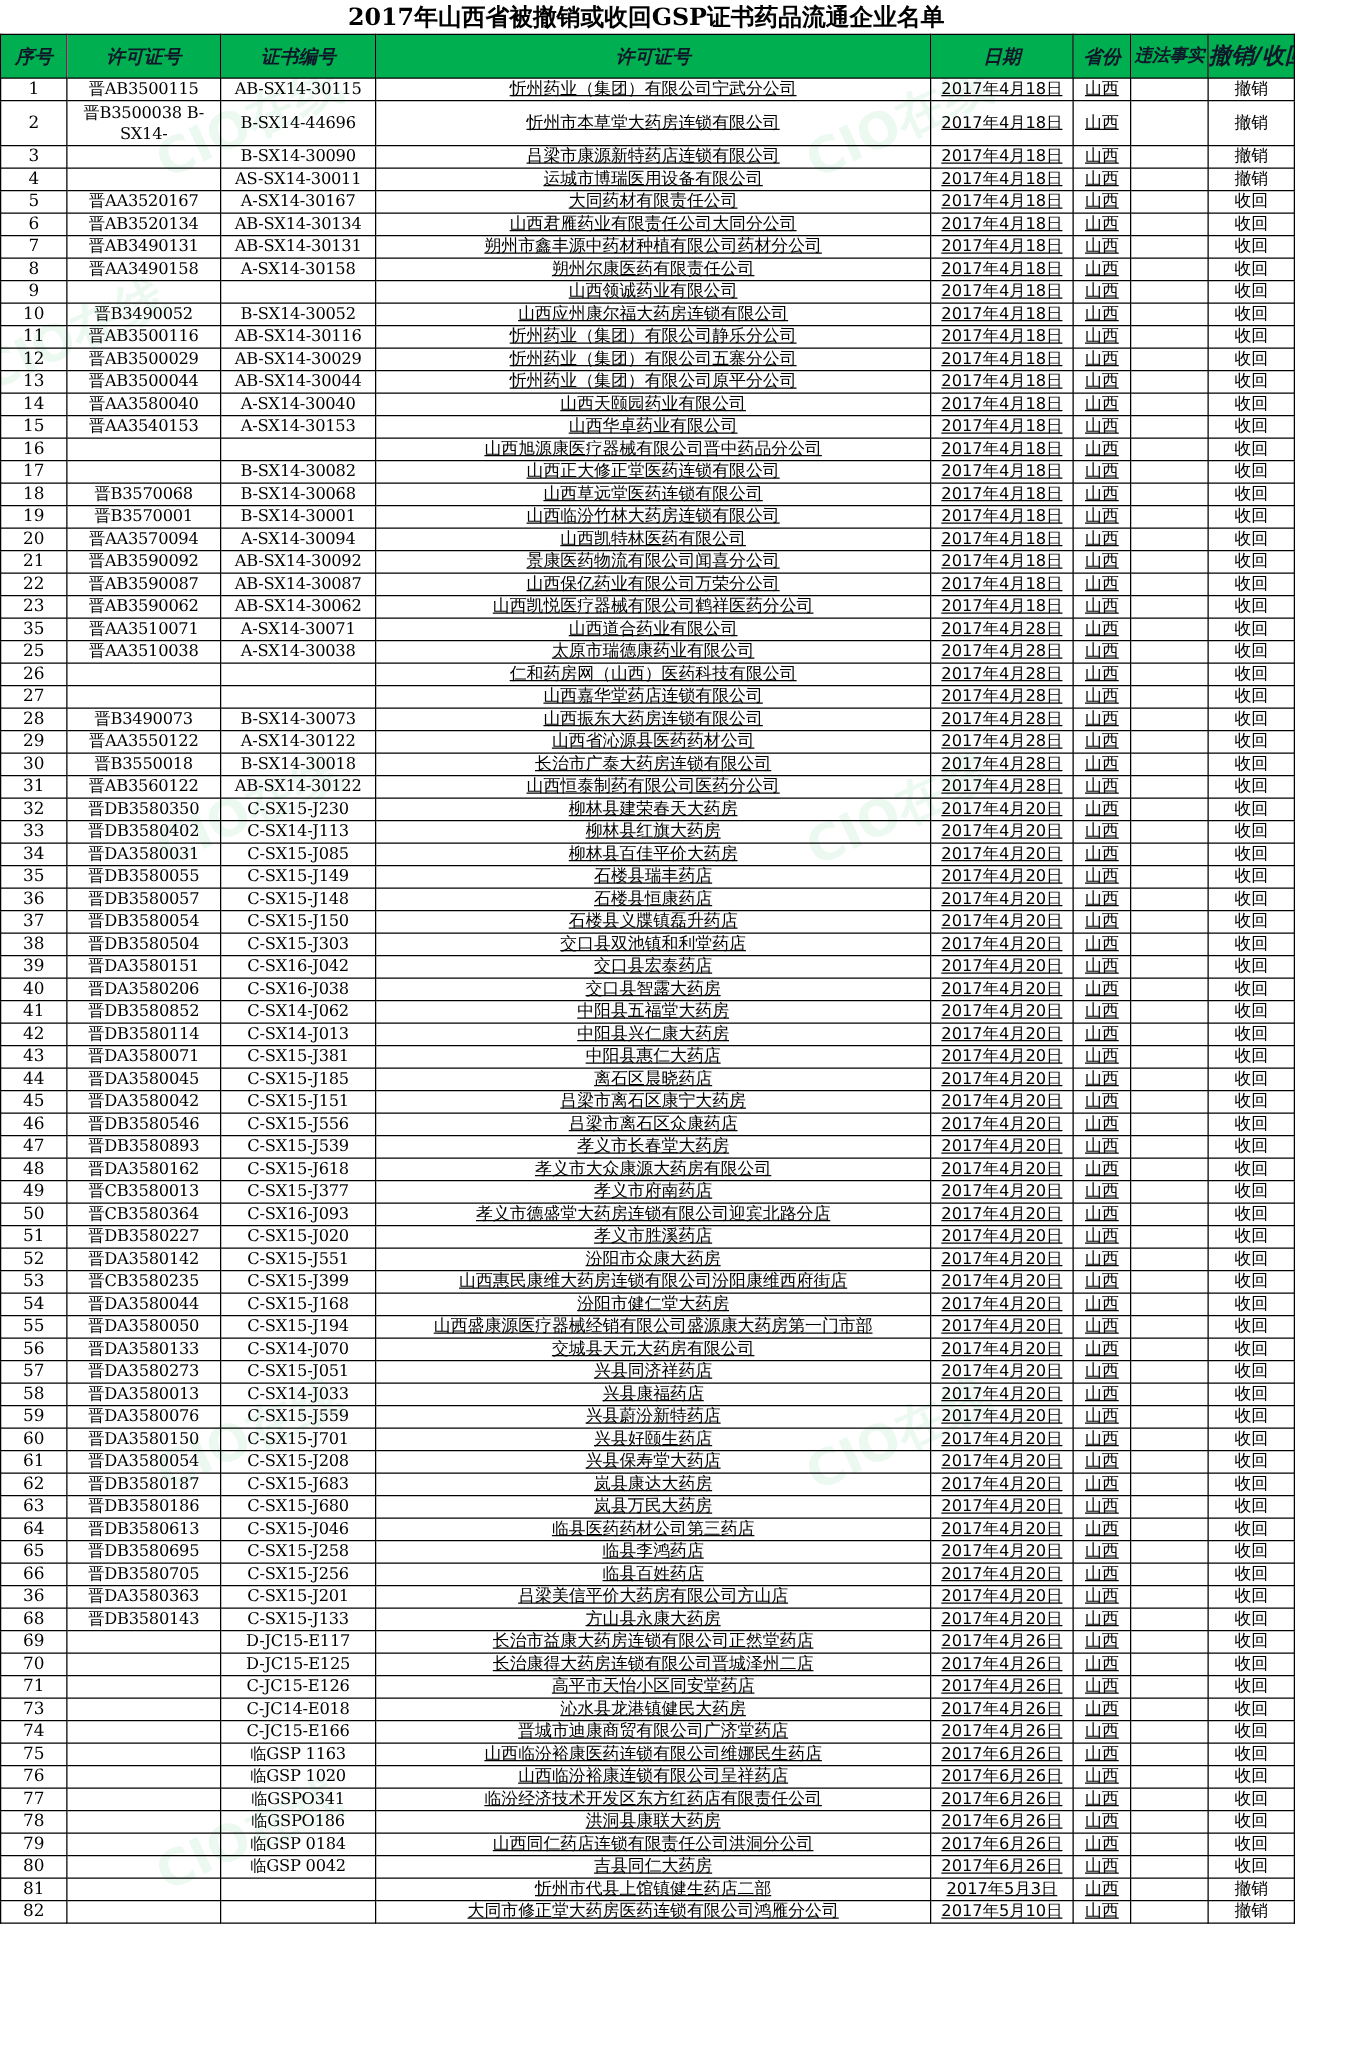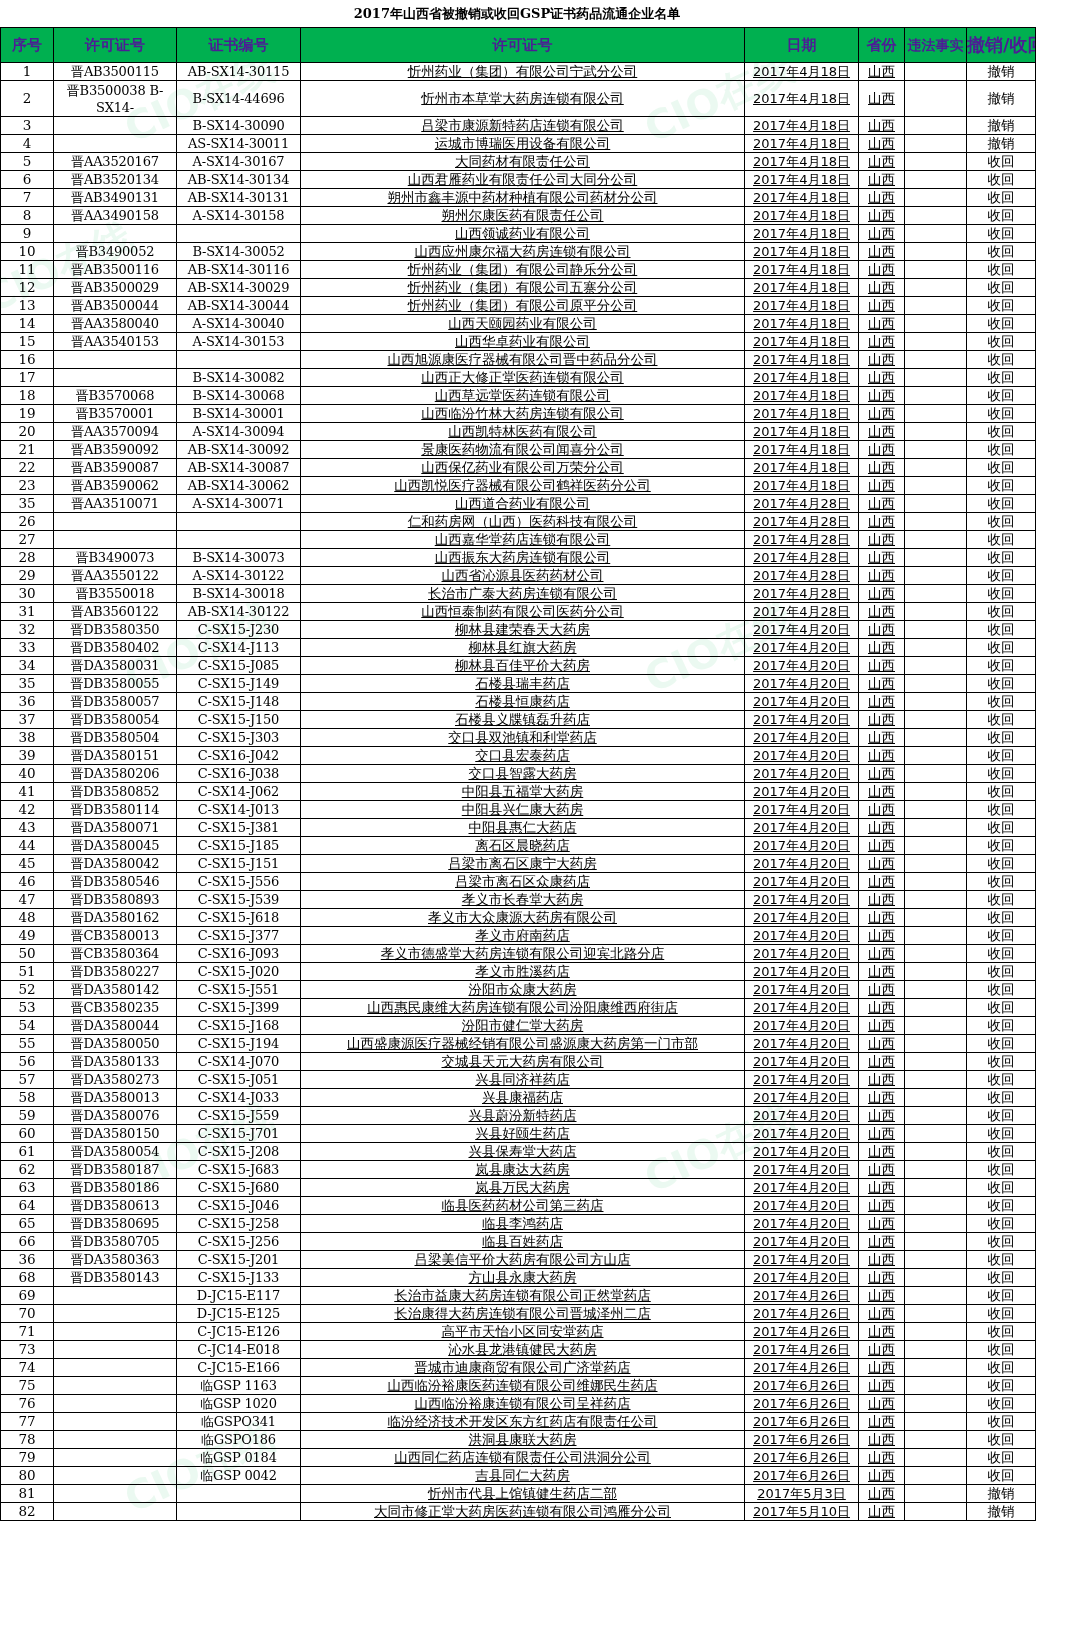--- a/index.html
+++ b/index.html
@@ -1,26 +1,26 @@
 <!DOCTYPE html>
 <html><head>
 <meta charset="utf-8">
 <style>
   html, body { margin: 0; padding: 0; background: #ffffff; }
   body { width: 1084px; height: 1643px; position: relative; overflow: hidden;
          font-family: "DejaVu Serif", "Liberation Serif", serif; color: #000; }
   .title { position: absolute; left: 0; top: 0; width: 1034px; height: 27px;
-           text-align: center; font-weight: bold; font-size: 13px; line-height: 28px;
+           text-align: center; font-weight: bold; font-size: 19px; line-height: 28px;
            font-family: "DejaVu Serif", serif; }
   table { position: absolute; left: 0; top: 27px; border-collapse: collapse;
           table-layout: fixed; width: 1035px; }
   th, td { border: 1px solid #000; padding: 0; text-align: center; overflow: hidden;
            white-space: nowrap; }
-  th { background: #00b050; color: #4c1d95; font-weight: bold; height: 34px;
-       font-family: "DejaVu Sans", sans-serif; font-size: 15px; line-height: 16px; }
+  th { background: #00b050; color: #0f172a; font-weight: bold; height: 34px;
+       font-family: "DejaVu Sans", sans-serif; font-size: 15px; line-height: 16px; font-style: italic; }
   td { height: 17px; font-size: 13.5px; line-height: 17px; }
   td.name { text-decoration: underline; font-family: "DejaVu Sans", sans-serif; font-size: 13.5px; }
   td.date { text-decoration: underline; font-family: "DejaVu Sans", sans-serif; font-size: 13px; }
   td.prov { text-decoration: underline; font-family: "DejaVu Sans", sans-serif; }
   td.act { font-family: "DejaVu Sans", sans-serif; }
   td.lic, td.cert { font-family: "DejaVu Serif", serif; font-size: 13px; letter-spacing: -0.2px; }
   tr.tall td { height: 35px; line-height: 17px; white-space: normal; }
   .watermark { position: absolute; color: rgba(0,176,80,0.08); font-size: 40px; font-weight: bold;
                transform: rotate(-25deg); pointer-events: none; font-family: "DejaVu Sans", sans-serif; }
 </style>
@@ -296,20 +296,30 @@
         <td class="num">35</td>
         <td class="lic">晋AA3510071</td>
         <td class="cert">A-SX14-30071</td>
         <td class="name">山西道合药业有限公司</td>
         <td class="date">2017年4月28日</td>
         <td class="prov">山西</td>
         <td class="viol"></td>
         <td class="act">收回</td>
       </tr>
       <tr>
+        <td class="num">25</td>
+        <td class="lic">晋AA3510038</td>
+        <td class="cert">A-SX14-30038</td>
+        <td class="name">太原市瑞德康药业有限公司</td>
+        <td class="date">2017年4月28日</td>
+        <td class="prov">山西</td>
+        <td class="viol"></td>
+        <td class="act">收回</td>
+      </tr>
+      <tr>
         <td class="num">26</td>
         <td class="lic"></td>
         <td class="cert"></td>
         <td class="name">仁和药房网（山西）医药科技有限公司</td>
         <td class="date">2017年4月28日</td>
         <td class="prov">山西</td>
         <td class="viol"></td>
         <td class="act">收回</td>
       </tr>
       <tr>

